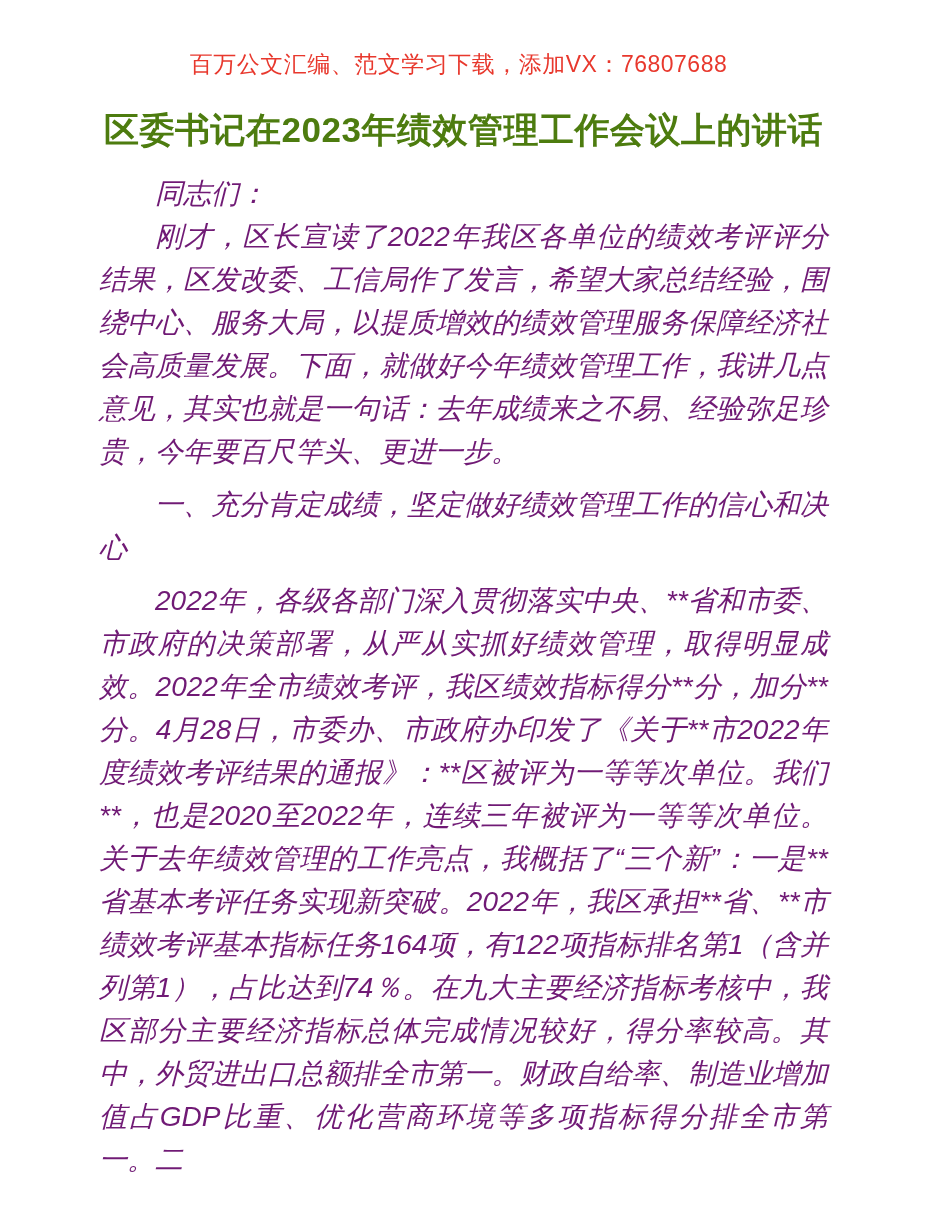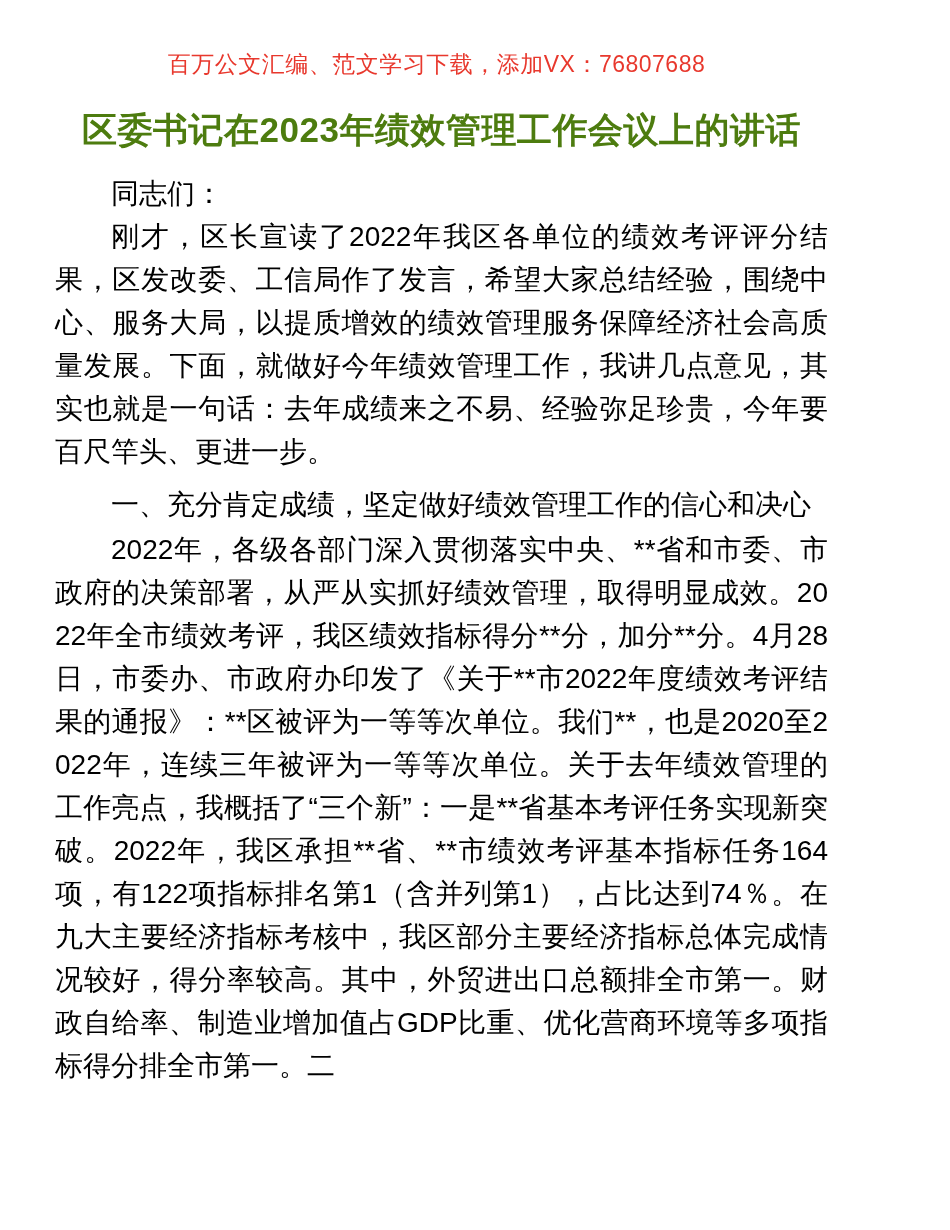--- a/index.html
+++ b/index.html
@@ -8,21 +8,21 @@
     background: #ffffff;
   }
   .page {
     position: relative;
     width: 950px;
     height: 1230px;
     margin: 0 auto;
     background: #ffffff;
     overflow: hidden;
     box-sizing: border-box;
-    padding: 48px 122px 0 55px;
+    padding: 48px 122px 0 99px;
     font-family: "Liberation Sans", "DejaVu Sans", sans-serif;
     color: #1a1a1a;
   }
   .banner {
     text-align: center;
     font-size: 23px;
     line-height: 32px;
     color: var(--banner-color, #e8382d);
     margin: 0 0 0 -10px;
     letter-spacing: 0.5px;
@@ -35,25 +35,26 @@
     color: #4d7c0f;
     margin: 26px 0 18px 0;
     letter-spacing: 0.5px;
   }
   .para {
     font-size: 28px;
     line-height: 43px;
     margin: 0;
     text-indent: 2em;
     text-align: justify;
-    color: #000000;
+    color: #701a75;
     word-break: break-all;
+    font-style: italic;
   }
   .para.section-heading {
-    margin: 10px 0 2px 0;
+    margin: 10px 0 10px 0;
   }
 </style>
 </head>
 <body>
 
 <div class="page">
   <div class="banner">百万公文汇编、范文学习下载，添加VX：76807688</div>
 
   <h1 class="doc-title">区委书记在2023年绩效管理工作会议上的讲话</h1>
 

